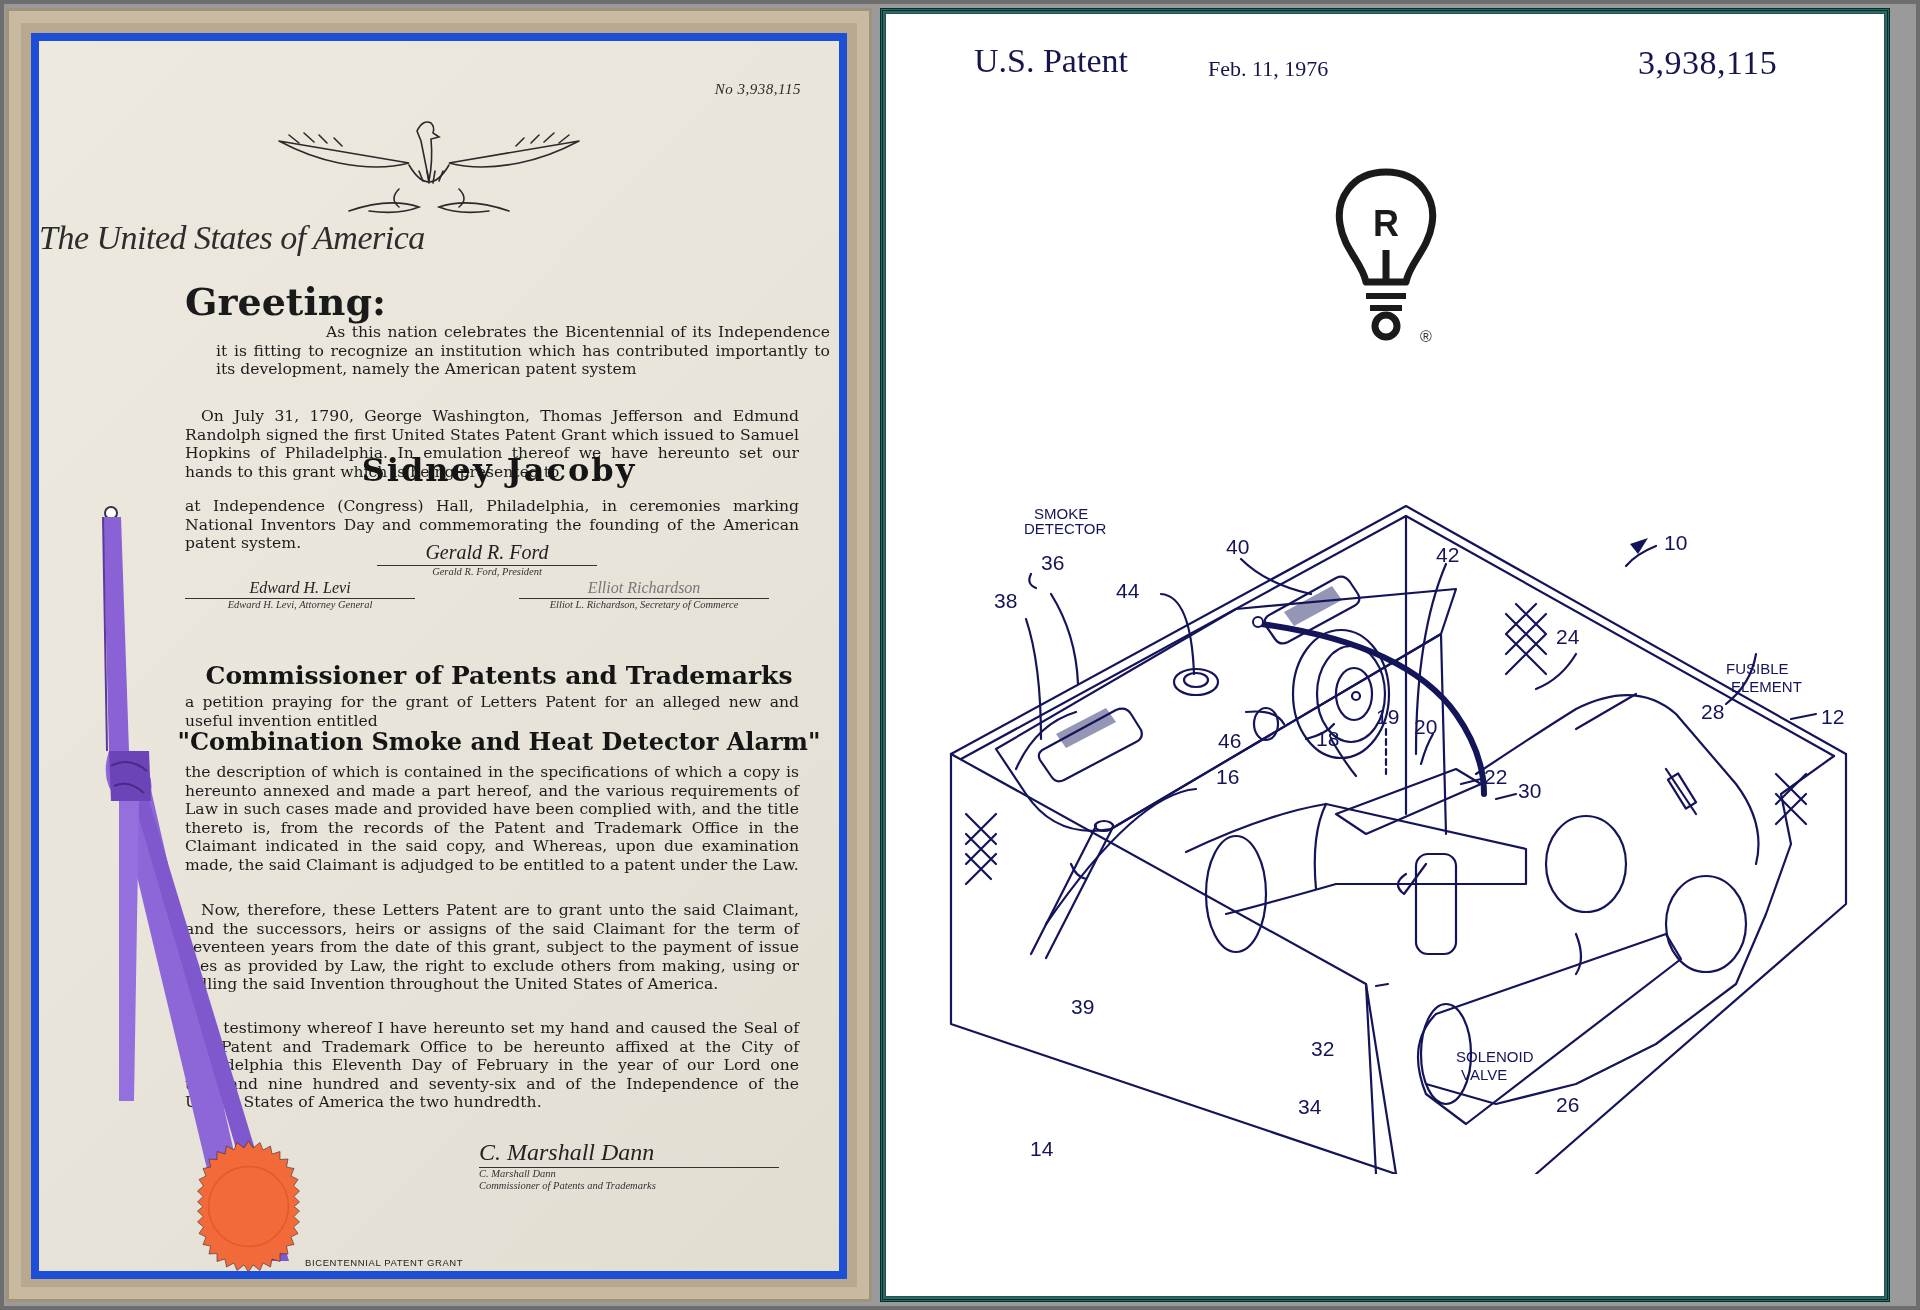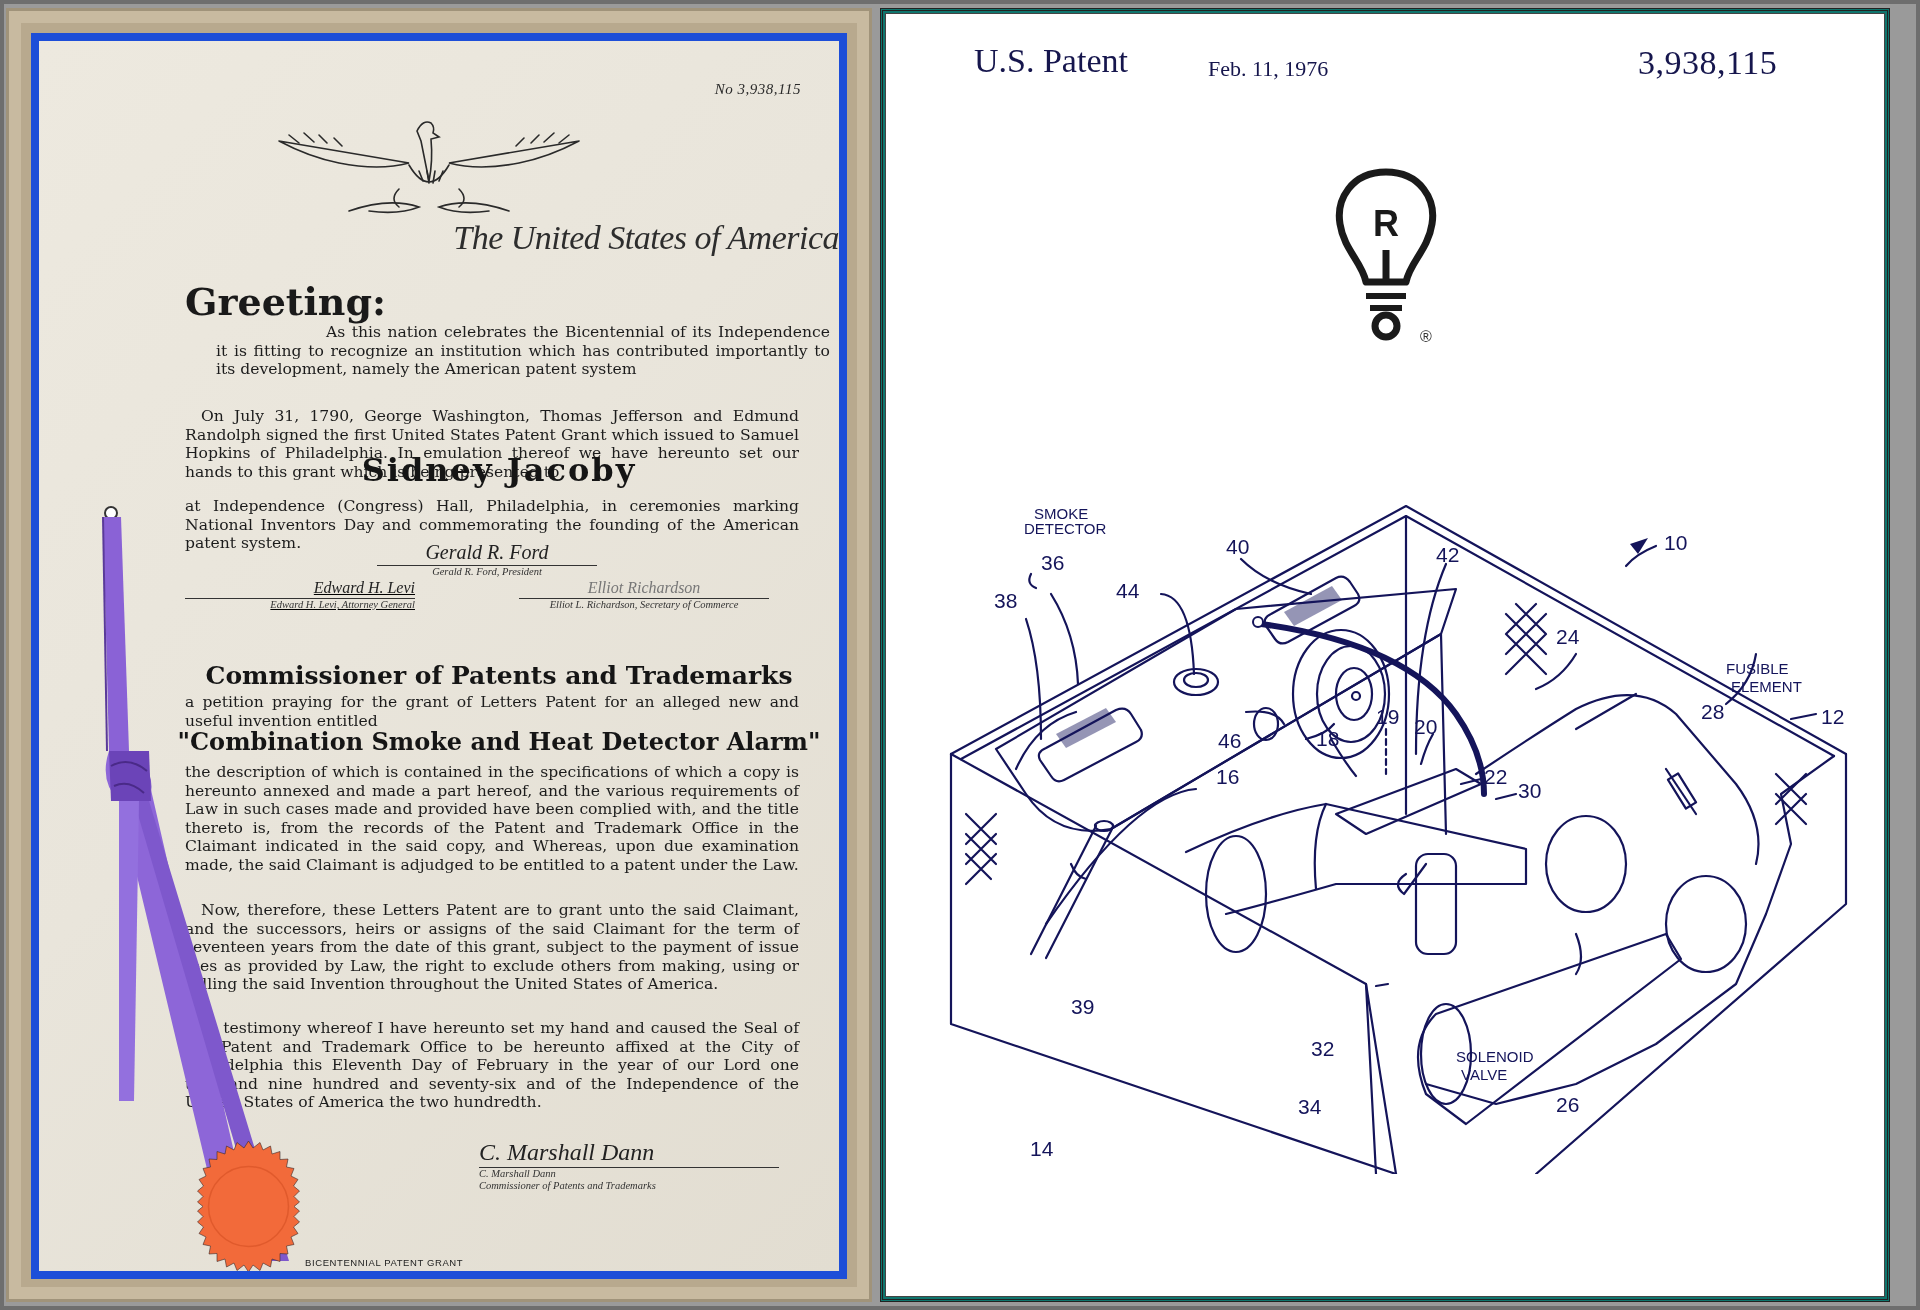--- a/index.html
+++ b/index.html
@@ -5,21 +5,21 @@
   html,body{margin:0;padding:0;}
   body{width:1920px;height:1310px;background:#8a8a8a;position:relative;overflow:hidden;font-family:"Liberation Serif",serif;}
   .outer-frame{position:absolute;left:0;top:0;width:1920px;height:1310px;box-sizing:border-box;border:4px solid #6e6e6e;background:#9a9a9a;}
   
   .cert-mat{position:absolute;left:6px;top:8px;width:866px;height:1294px;background:#c8baa0;box-sizing:border-box;border:3px solid #a0937a;}
   .cert-mat-inner{position:absolute;left:12px;top:12px;right:12px;bottom:12px;background:#b8a98e;}
   .cert-border{position:absolute;left:22px;top:22px;width:816px;height:1246px;background:#1d4ed8;box-sizing:border-box;padding:8px;}
   .cert-paper{position:relative;width:100%;height:100%;background:linear-gradient(135deg,#ede9df 0%,#e9e5db 45%,#e2ddd1 100%);overflow:hidden;}
   .cert-no{position:absolute;right:38px;top:40px;font-style:italic;font-size:15px;color:#2a2a2a;letter-spacing:0.5px;}
   .eagle{position:absolute;left:210px;top:70px;width:360px;height:115px;}
-  .cert-title{position:absolute;left:0;right:0;top:178px;text-align:right;font-style:italic;font-size:34px;color:#2d2d2d;letter-spacing:-0.5px;}
+  .cert-title{position:absolute;left:0;right:0;top:178px;text-align:left;font-style:italic;font-size:34px;color:#2d2d2d;letter-spacing:-0.5px;}
   .cert-sub{position:absolute;left:0;right:0;top:224px;text-align:center;font-style:italic;font-size:18px;color:#3a3a3a;padding-left:60px;}
   .greeting{position:absolute;left:146px;top:238px;font-size:38px;font-weight:bold;color:#1a1a1a;font-family:"DejaVu Serif",serif;}
   .para{position:absolute;left:146px;width:614px;font-size:15.6px;line-height:18.5px;color:#1c1c1c;font-family:"DejaVu Serif",serif;text-align:justify;text-align-last:left;}
   .para-indent{text-indent:110px;margin-left:31px;}
   .para-indent-sm{text-indent:16px;}
   .grantee{position:absolute;left:0;right:0;top:410px;text-align:center;font-size:32px;font-weight:bold;color:#151515;font-family:"DejaVu Serif",serif;letter-spacing:2px;padding-left:120px;}
   .sig-block{position:absolute;text-align:center;}
   .sig-script{font-style:italic;font-size:20px;color:#222;font-family:"Liberation Serif",serif;}
   .sig-line{border-top:1.5px solid #333;margin-top:1px;}
   .sig-caption{font-style:italic;font-size:10.5px;color:#333;line-height:12px;}
@@ -73,21 +73,21 @@
       <div class="grantee">Sidney Jacoby</div>
 
       <div class="para" style="top:456px;">at Independence (Congress) Hall, Philadelphia, in ceremonies marking National Inventors Day and commemorating the founding of the American patent system.</div>
 
       <div class="sig-block" style="left:338px;top:500px;width:220px;">
         <div class="sig-script">Gerald R. Ford</div>
         <div class="sig-line"></div>
         <div class="sig-caption">Gerald R. Ford, President</div>
       </div>
 
-      <div class="sig-block" style="left:146px;top:538px;width:230px;text-align:right;text-decoration:underline;">
+      <div class="sig-block" style="left:146px;top:538px;width:230px;text-align:center;">
         <div class="sig-script" style="font-size:16px;">Edward H. Levi</div>
         <div class="sig-line"></div>
         <div class="sig-caption">Edward H. Levi, Attorney General</div>
       </div>
 
       <div class="sig-block" style="left:480px;top:538px;width:250px;">
         <div class="sig-script" style="font-size:16px;color:#777;">Elliot Richardson</div>
         <div class="sig-line"></div>
         <div class="sig-caption">Elliot L. Richardson, Secretary of Commerce</div>
       </div>

